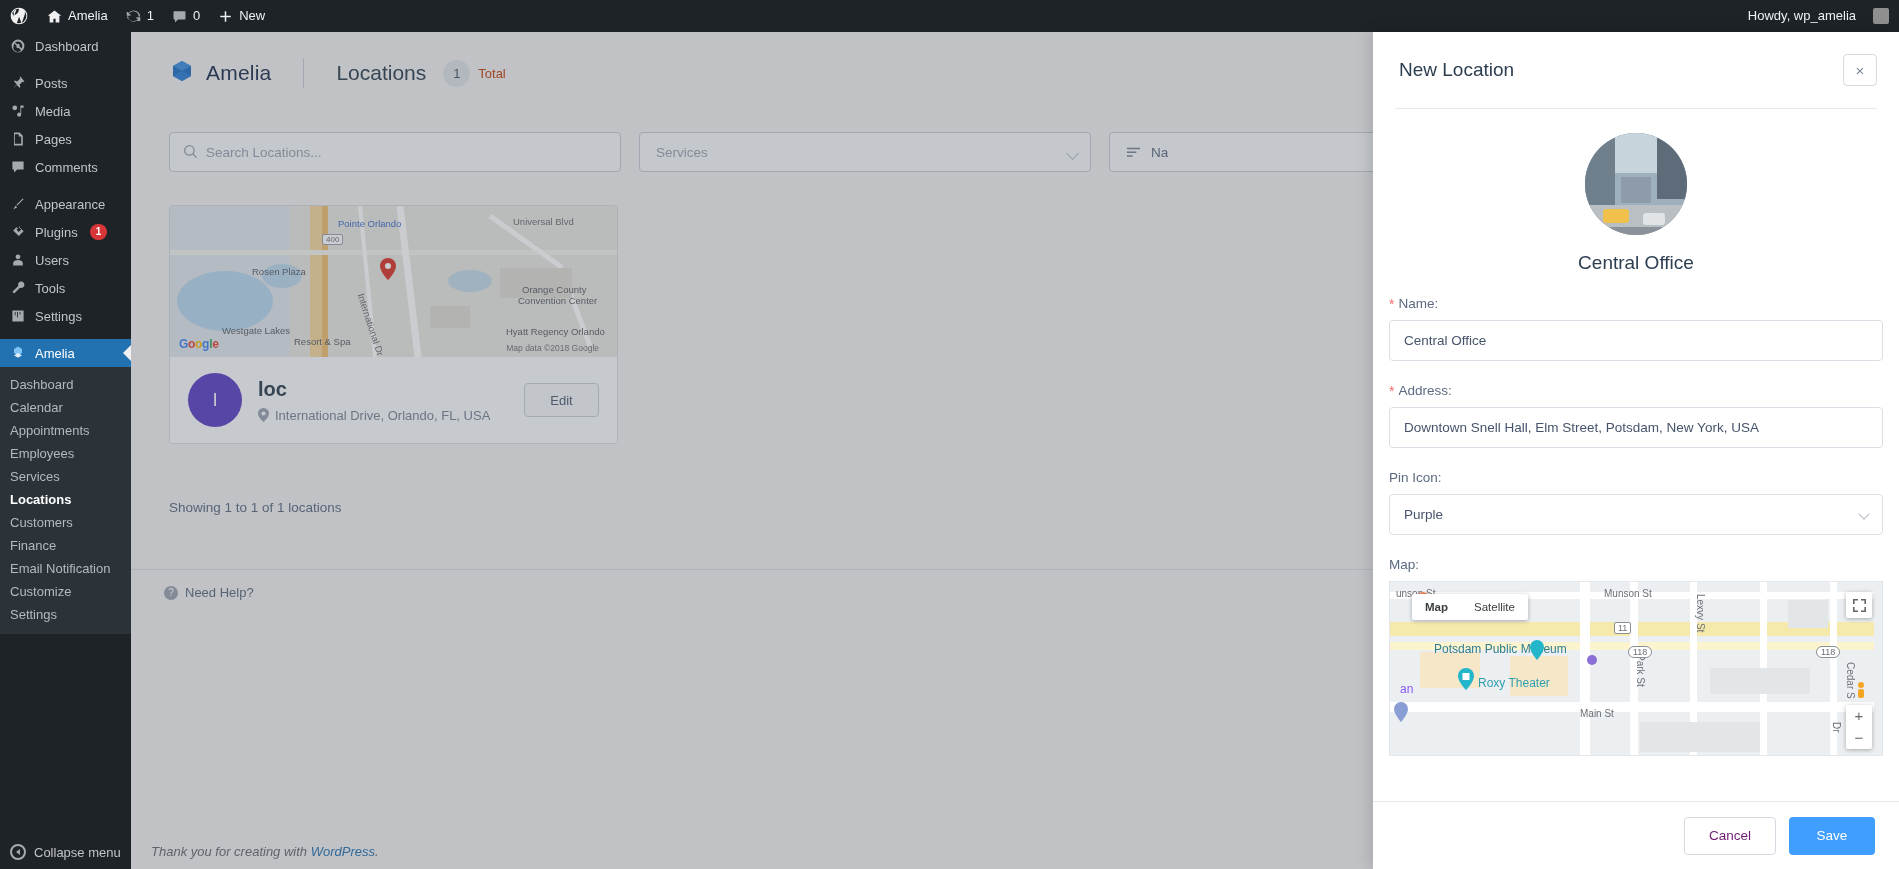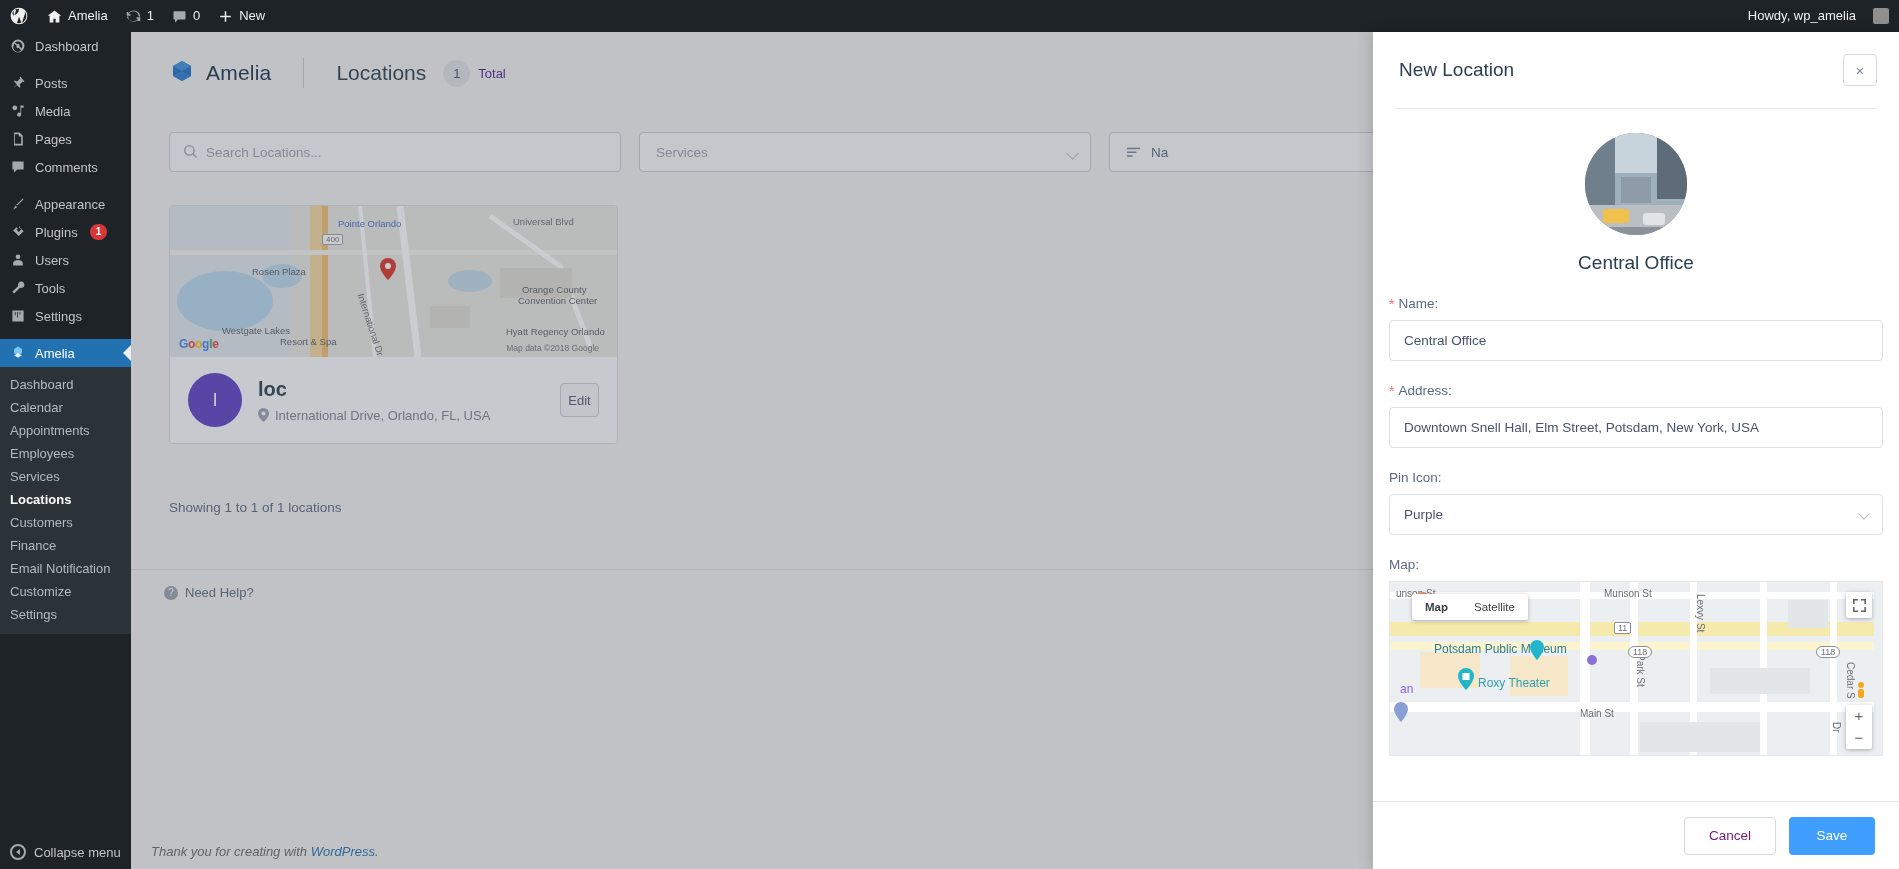--- a/index.html
+++ b/index.html
@@ -97,21 +97,21 @@
   .hdr-divider {
     width: 1px; height: 30px; background: #c6ccd6; margin: 0 32px;
   }
   .page-title { font-size: 21px; color: #2c3e50; }
   .total-pill {
     width: 27px; height: 27px; border-radius: 50%;
     background: #dfe2e8; color: #46546b; font-size: 13px;
     display: inline-flex; align-items: center; justify-content: center;
     margin: 0 8px 0 17px;
   }
-  .total-label { font-size: 13px; color: #4c1d95; }
+  .total-label { font-size: 13px; color: #c2410c; }
 
   .toolbar {
     display: flex; align-items: center; gap: 18px;
     margin: 38px 0 0 0; padding-right: 32px;
   }
   .search-box {
     position: relative; width: 452px; height: 40px;
     border: 1px solid #c5ccd6; border-radius: 4px; background: #f7f8fa;
     display: flex; align-items: center; padding-left: 36px;
   }
@@ -180,21 +180,21 @@
     color: #fff; font-size: 19px; flex: 0 0 auto;
   }
   .card-info { flex: 1 1 auto; }
   .card-name { font-size: 20px; font-weight: bold; color: #2c3e50; }
   .card-addr {
     display: flex; align-items: center; gap: 6px;
     font-size: 13px; color: #7a8494; margin-top: 7px;
   }
   .card-addr svg { width: 11px; height: 14px; display: block; }
   .edit-btn {
-    width: 39px; height: 34px; border: 1px solid #c8cfd9; border-radius: 4px;
+    width: 75px; height: 34px; border: 1px solid #c8cfd9; border-radius: 4px;
     background: #f4f6f8; color: #4e5d73; font-size: 13px;
     display: flex; align-items: center; justify-content: center;
   }
   .showing-text {
     margin-top: 56px; font-size: 13.5px; color: #5b6a80;
   }
   .content-divider {
     position: absolute; left: 0; top: 537px; width: 1768px; height: 1px;
     background: #d8dce2;
   }
@@ -546,21 +546,21 @@
               <rect x="330" y="62" width="72" height="30" fill="#dedbd4"></rect>
               <rect x="260" y="100" width="40" height="22" fill="#dedbd4"></rect>
             </svg>
           </div>
           <div class="map-lbl blue" style="left:168px; top:12px;">Pointe Orlando</div>
           <div class="map-lbl" style="left:343px; top:10px;">Universal Blvd</div>
           <div class="map-lbl poi" style="left:82px; top:60px;">Rosen Plaza</div>
           <div class="map-lbl poi" style="left:352px; top:78px;">Orange County</div>
           <div class="map-lbl poi" style="left:348px; top:89px;">Convention Center</div>
           <div class="map-lbl poi" style="left:52px; top:119px;">Westgate Lakes</div>
-          <div class="map-lbl poi" style="left:66px; top:130px;padding-left:44px;">Resort &amp; Spa</div>
+          <div class="map-lbl poi" style="left:80px; top:130px;padding-left:44px;">Resort &amp; Spa</div>
           <div class="map-lbl poi" style="left:336px; top:120px;">Hyatt Regency Orlando</div>
           <div class="map-lbl" style="left:196px; top:86px; transform:rotate(72deg); transform-origin:left top;">International Dr</div>
           <div class="map-lbl" style="left:152px; top:28px; background:#fff; border:1px solid #9aa3b0; border-radius:2px; padding:0 3px; font-size:8px;">400</div>
           <div class="pin-marker">
             <svg viewBox="0 0 16 22">
                 <path fill="#d9342b" d="M8 0a8 8 0 00-8 8c0 6 8 14 8 14s8-8 8-14a8 8 0 00-8-8z"></path>
                 <circle cx="8" cy="8" r="3" fill="#fff"></circle>
               </svg>
           </div>
           <div class="google-wm">

